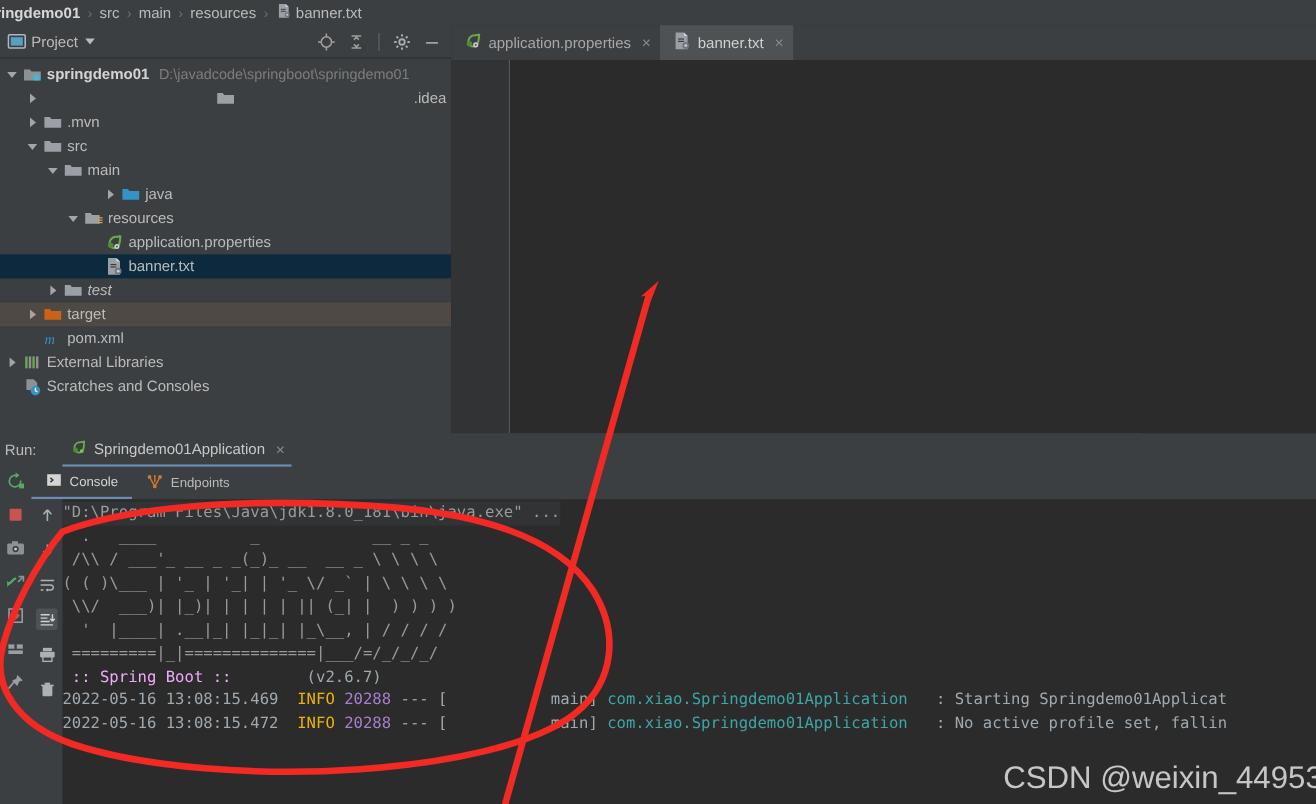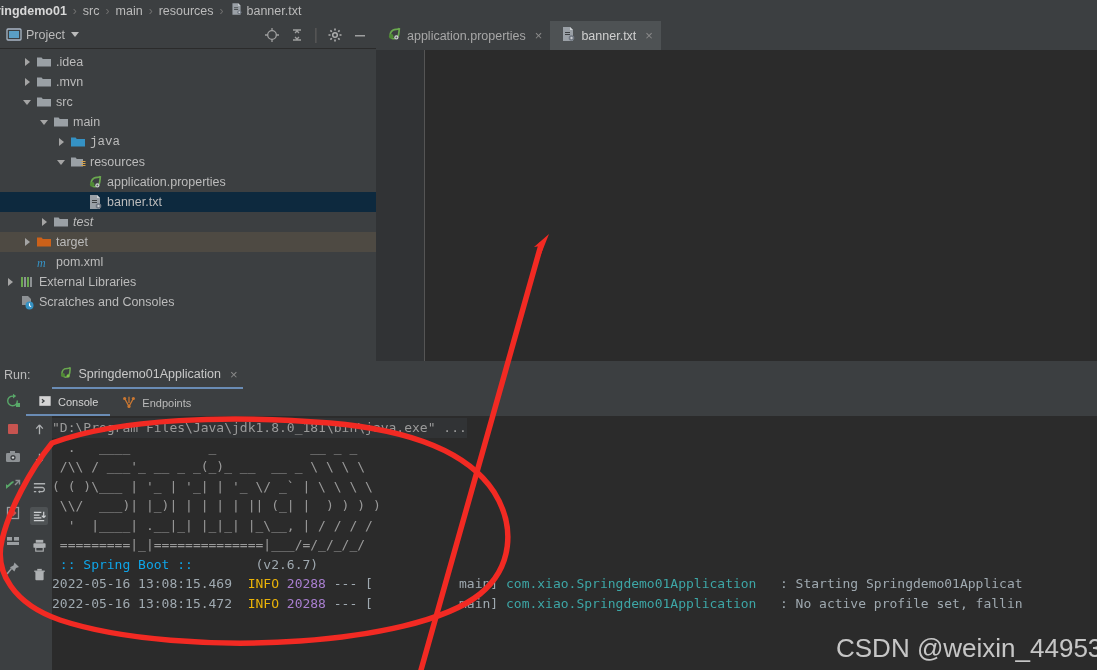--- a/index.html
+++ b/index.html
@@ -138,21 +138,21 @@
 
   .console {
     position: absolute; left: 52px; top: 416px; width: 1045px; height: 254px;
     background: #2b2b2b; overflow: hidden;
     font-family: "DejaVu Sans Mono", monospace; font-size: 13px;
     line-height: 19.5px; color: #a9b7c6; white-space: pre;
     padding-top: 2px;
   }
   .cmdline { background: #313335; color: #9a9a9a; display: inline-block; }
   .banner-line { color: #9a9a9a; }
-  .b-green { color: #0ea5e9; }
+  .b-green { color: #f0abfc; }
   .log-time { color: #9fa9b0; }
   .log-info { color: #eab308; }
   .log-pid { color: #a97fd0; }
   .log-dash { color: #9fa9b0; }
   .log-thread { color: #9fa9b0; }
   .log-class { color: #3da6a6; }
   .log-msg { color: #9fa9b0; }
 
   
   .ink { position: absolute; left: 0; top: 0; width: 1097px; height: 670px; pointer-events: none; }
@@ -224,49 +224,58 @@
       </span>
       <span class="tool-ic">
         <svg width="16" height="16" viewBox="0 0 16 16">
             <rect x="3" y="8" width="10" height="1.5" fill="#b0b0b0"></rect>
           </svg>
       </span>
     </div>
   </div>
 
   <div class="proj-tree">
+      <div class="row" style="padding-left: 6px;">
+        <span class="arrow open"></span>
+        <span class="ic"><svg width="16" height="16" viewBox="0 0 16 16">
+            <path d="M1 4h5l1.2 1.5H15V13H1z" fill="#8d9194"></path>
+            <rect x="9" y="8" width="5" height="5" fill="#40b6e0"></rect>
+          </svg></span>
+        <span class="label bold">springdemo01</span>
+        <span class="path">D:\javadcode\springboot\springdemo01</span>
+      </div>
+      <div class="row" style="padding-left: 23px; justify-content: space-between;">
+        <span class="arrow closed"></span>
+        <span class="ic"><svg width="16" height="16" viewBox="0 0 16 16">
+            <path d="M1 3.5h4.6l1.2 1.6H15v7.4H1z" fill="#9aa0a5"></path>
+          </svg></span>
+        <span class="label">.idea</span>
+      </div>
       <div class="row" style="padding-left: 23px;">
         <span class="arrow closed"></span>
         <span class="ic"><svg width="16" height="16" viewBox="0 0 16 16">
             <path d="M1 3.5h4.6l1.2 1.6H15v7.4H1z" fill="#9aa0a5"></path>
           </svg></span>
-        <span class="label">.idea</span>
-      </div>
-      <div class="row" style="padding-left: 23px;">
-        <span class="arrow closed"></span>
-        <span class="ic"><svg width="16" height="16" viewBox="0 0 16 16">
-            <path d="M1 3.5h4.6l1.2 1.6H15v7.4H1z" fill="#9aa0a5"></path>
-          </svg></span>
         <span class="label">.mvn</span>
       </div>
       <div class="row" style="padding-left: 23px;">
         <span class="arrow open"></span>
         <span class="ic"><svg width="16" height="16" viewBox="0 0 16 16">
             <path d="M1 3.5h4.6l1.2 1.6H15v7.4H1z" fill="#9aa0a5"></path>
           </svg></span>
         <span class="label">src</span>
       </div>
       <div class="row" style="padding-left: 40px;">
         <span class="arrow open"></span>
         <span class="ic"><svg width="16" height="16" viewBox="0 0 16 16">
             <path d="M1 3.5h4.6l1.2 1.6H15v7.4H1z" fill="#9aa0a5"></path>
           </svg></span>
         <span class="label">main</span>
       </div>
-      <div class="row" style="padding-left: 57px; font-family: Liberation Mono, monospace;">
+      <div class="row" style="padding-left: 88px;">
         <span class="arrow closed"></span>
         <span class="ic"><svg width="16" height="16" viewBox="0 0 16 16">
             <path d="M1 3.5h4.6l1.2 1.6H15v7.4H1z" fill="#3592c4"></path>
           </svg></span>
         <span class="label">java</span>
       </div>
       <div class="row" style="padding-left: 57px;">
         <span class="arrow open"></span>
         <span class="ic"><svg width="16" height="16" viewBox="0 0 16 16">
             <path d="M1 3.5h4.6l1.2 1.6H13v7.4H1z" fill="#9aa0a5"></path>

